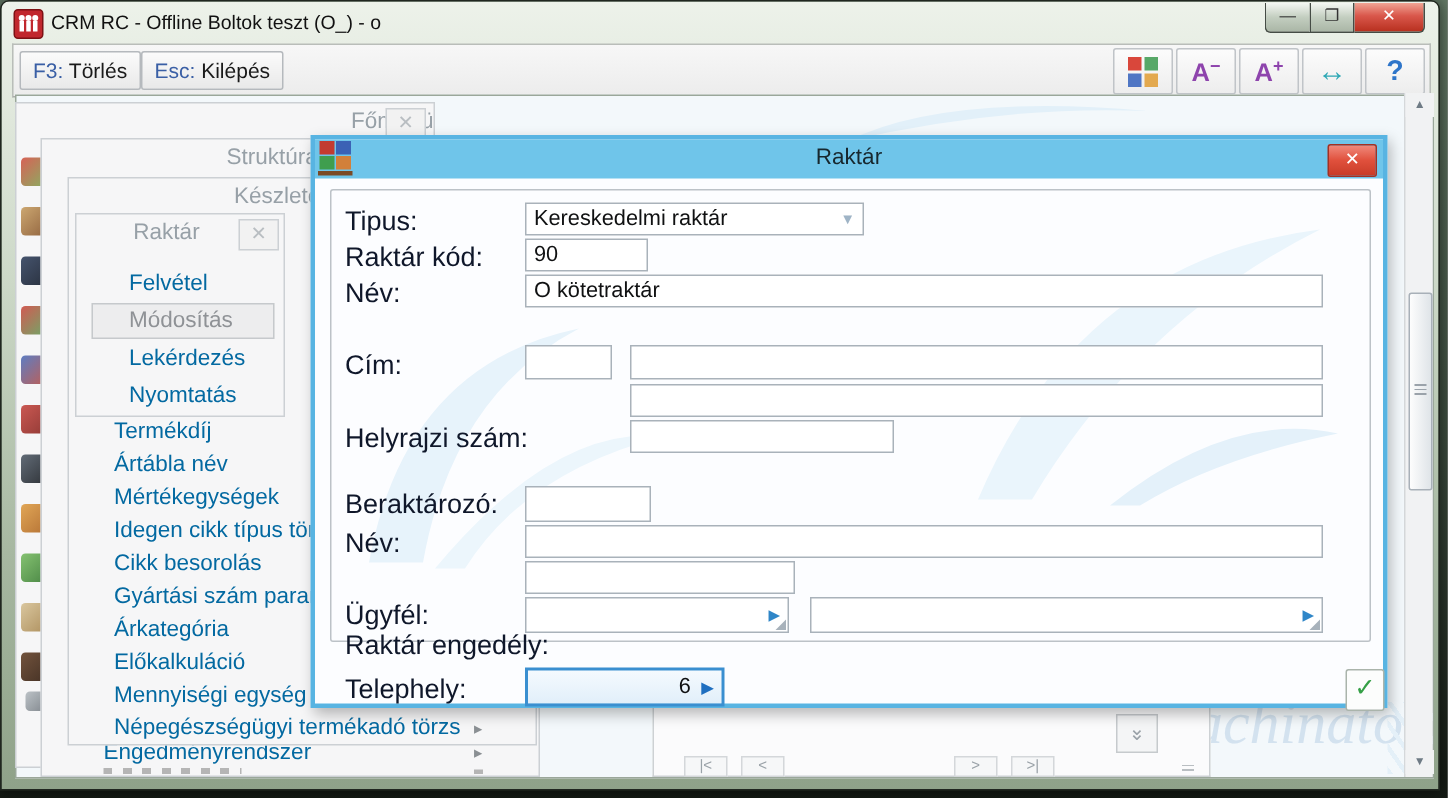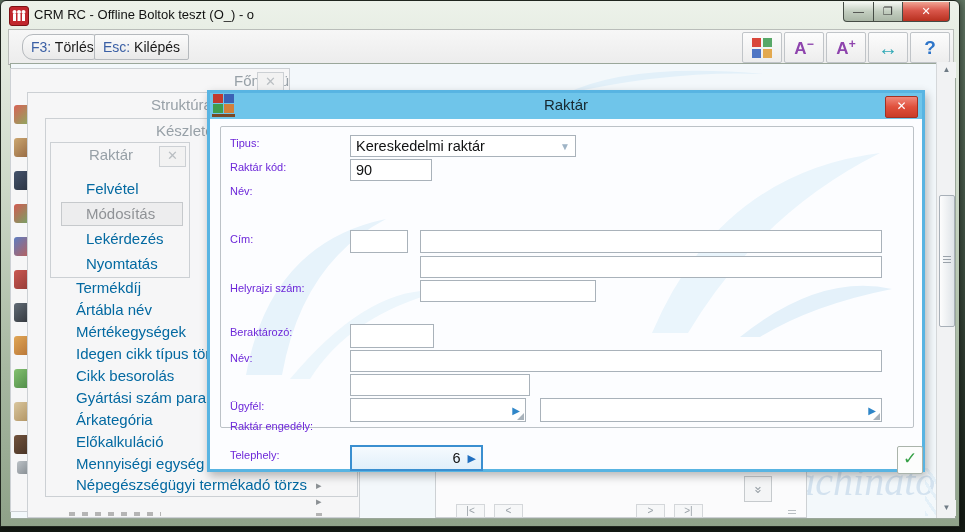--- a/index.html
+++ b/index.html
@@ -71,21 +71,21 @@
   .dclose{position:absolute;right:4px;top:3px;width:31px;height:20px;border:1px solid #a33123;border-radius:2px;
     background:linear-gradient(180deg,#f0897b,#e0503c 50%,#c93c28);color:#fff;font-size:12px;
     font-weight:bold;text-align:center;line-height:18px;}
   .pallet{position:absolute;left:2px;top:0;width:24px;height:24px;}
   .pallet i{position:absolute;width:10px;height:9px;}
   .pallet .c1{left:1px;top:1px;background:#c23b30;} .pallet .c2{left:12px;top:1px;background:#3b62b5;}
   .pallet .c3{left:1px;top:11px;background:#3f9e4e;} .pallet .c4{left:12px;top:11px;background:#d2803a;}
   .pallet .bar{left:0;top:21px;width:23px;height:3px;background:#7a4a26;}
   .gframe{position:absolute;left:10px;top:33px;width:692px;height:300px;border:1px solid #bcc2c7;
     border-radius:2px;z-index:1;}
-  .dlbl{position:absolute;font-size:11px;color:#6d28d9;white-space:nowrap;z-index:2;}
+  .dlbl{position:absolute;font-size:18px;color:#0f172a;white-space:nowrap;z-index:2;}
   .dinput{position:absolute;background:#fff;border:1px solid #a9b2ba;box-sizing:border-box;z-index:2;
     font-size:14.5px;color:#101112;display:flex;align-items:center;padding:0 5px;overflow:hidden;}
   .dinput .caret{margin-left:auto;color:#9fb4c6;font-size:10px;}
   .combo .go{margin-left:auto;color:#2f86c8;font-size:10px;}
   .grip{position:absolute;right:1px;bottom:1px;width:0;height:0;
     border-left:7px solid rgba(0,0,0,0);border-bottom:7px solid #a8b2bb;}
   .focused{border:2px solid #3a8fd0;background:linear-gradient(180deg,#f5fafe,#e1effa);justify-content:flex-end;}
   .focused .go{margin-left:7px;color:#1f6fc0;font-size:11px;}
   .okbtn{position:absolute;border:1px solid #aab4ab;border-radius:2px;background:#fcfdfc;z-index:2;
     color:#35a046;font-size:17px;font-weight:bold;text-align:center;line-height:24px;}
@@ -131,21 +131,21 @@
       </div>
       <div class="title-text">CRM RC - Offline Boltok teszt (O_) - o</div>
       <div class="winbtns">
         <div class="winbtn min">—</div>
         <div class="winbtn max">❐</div>
         <div class="winbtn close">✕</div>
       </div>
     </div>
 
     <div class="toolbar">
-      <div class="tbtn" style="left:13px;border-radius:11px;"><span class="key">F3:</span><span> Törlés</span></div>
+      <div class="tbtn" style="left:4px;"><span class="key">F3:</span><span> Törlés</span></div>
       <div class="tbtn" style="left:85px;"><span class="key">Esc:</span><span> Kilépés</span></div>
 
       <div class="ibtn" style="left:733px;">
         <span class="sq">
             <i class="s1"></i>
             <i class="s2"></i>
             <i class="s3"></i>
             <i class="s4"></i>
           </span>
       </div>
@@ -184,20 +184,21 @@
     <span class="railicon" style="top: 234px; background: linear-gradient(135deg, rgb(90, 100, 112), rgb(35, 39, 44));"></span>
     <span class="railicon" style="top: 267px; background: linear-gradient(135deg, rgb(224, 162, 78), rgb(176, 106, 42));"></span>
     <span class="railicon" style="top: 300px; background: linear-gradient(135deg, rgb(127, 191, 106), rgb(63, 127, 58));"></span>
     <span class="railicon" style="top: 333px; background: linear-gradient(135deg, rgb(216, 196, 154), rgb(169, 137, 84));"></span>
     <span class="railicon" style="top: 366px; background: linear-gradient(135deg, rgb(107, 74, 51), rgb(58, 38, 25));"></span>
     <span class="railicon" style="top: 392px; width: 13px; height: 13px; left: 6px; background: linear-gradient(135deg, rgb(185, 191, 196), rgb(125, 132, 138));"></span>
   </div>
 
   <div class="panel" style="left:27px;top:92px;width:333px;height:426px;z-index:4;">
     <div class="ptitle" style="padding-left:123px;">Struktúra</div>
+    <div class="mitem" style="left:41px;top:400px;">Engedményrendszer</div>
     <div class="marrow" style="left:288px;top:402px;">▸</div>
     <div class="cutoff-marks" style="left:41px;top:419px;width:92px;height:4px;"></div>
     <div class="cutoff-marks" style="left:288px;top:420px;width:6px;height:3px;"></div>
   </div>
 
   <div class="panel" style="left:45px;top:118px;width:313px;height:379px;z-index:5;">
     <div class="ptitle" style="padding-left:110px;">Készletek</div>
     <div class="mitem" style="left:30px;top:160px;">Termékdíj</div>
     <div class="mitem" style="left:30px;top:182px;">Ártábla név</div>
     <div class="mitem" style="left:30px;top:204px;">Mértékegységek</div>
@@ -262,20 +263,23 @@
       <span>Kereskedelmi raktár</span>
         <span class="caret">▼</span>
     </div>
 
     <div class="dlbl" style="left:20px;top:68px;">Raktár kód:</div>
     <div class="dinput" style="left:140px;top:66px;width:82px;height:22px;">
         <span>90</span>
       </div>
 
     <div class="dlbl" style="left:20px;top:92px;">Név:</div>
+    <div class="dinput" style="left:140px;top:90px;width:532px;height:22px;">
+        <span>O kötetraktár</span>
+      </div>
 
     <div class="dlbl" style="left:20px;top:140px;">Cím:</div>
     <div class="dinput" style="left:140px;top:137px;width:58px;height:23px;">
         <span></span>
       </div>
     <div class="dinput" style="left:210px;top:137px;width:462px;height:23px;">
         <span></span>
       </div>
     <div class="dinput" style="left:210px;top:163px;width:462px;height:22px;">
         <span></span>

